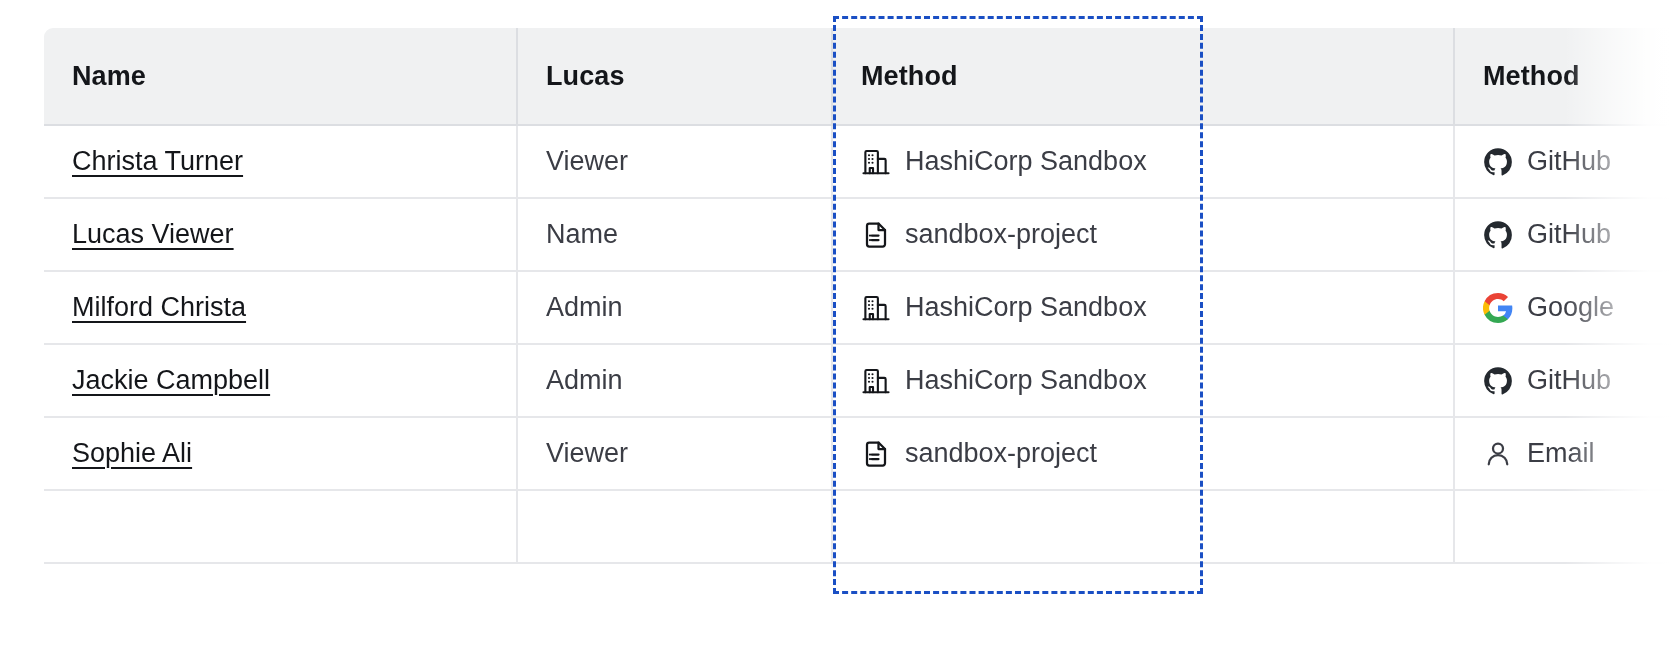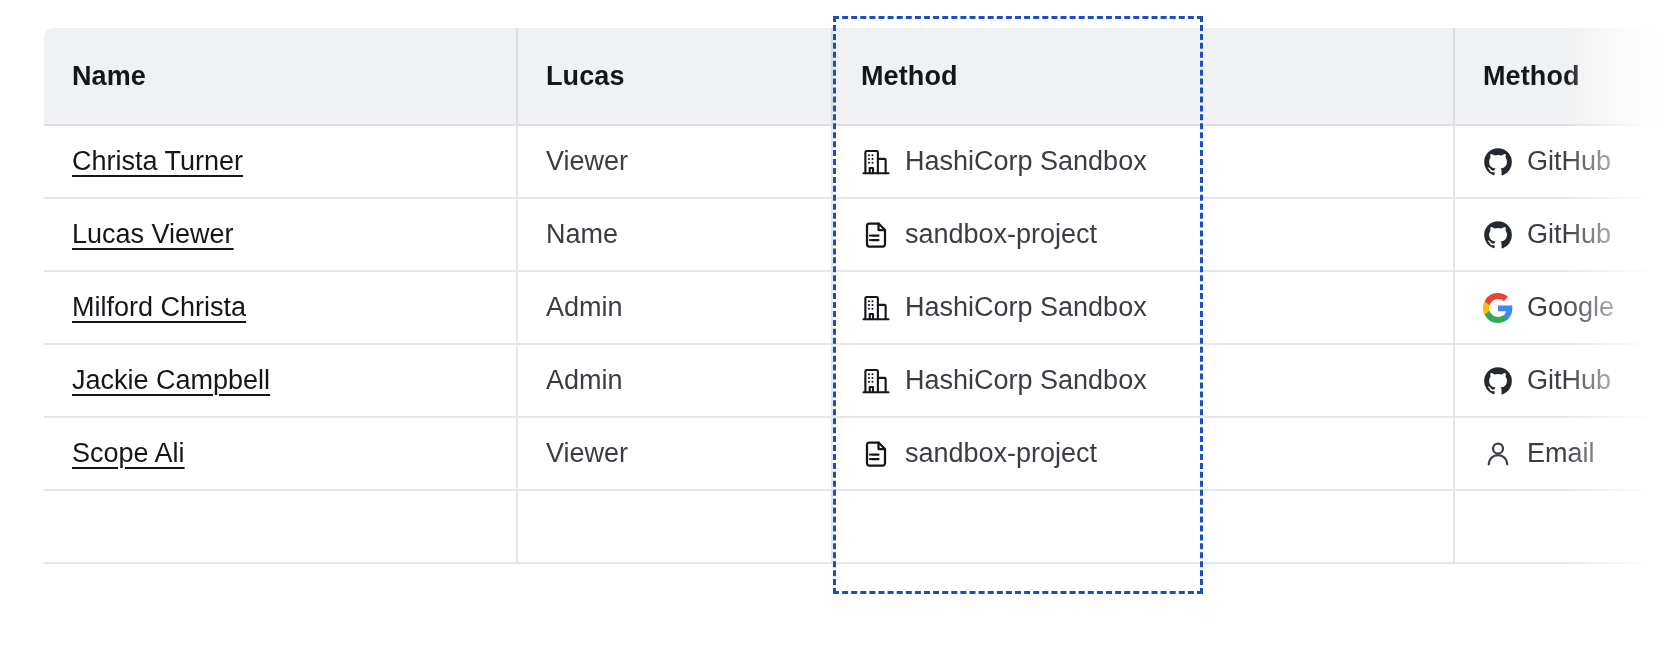--- a/index.html
+++ b/index.html
@@ -268,21 +268,21 @@
                 <span class="ico">
                   <svg width="30" height="30" viewBox="0 0 24 24" fill="#24292f">
                     <path d="M12 .9A11.1 11.1 0 0 0 .9 12a11.1 11.1 0 0 0 7.6 10.55c.55.1.75-.24.75-.53v-1.9c-3.1.67-3.75-1.32-3.75-1.32-.5-1.29-1.23-1.63-1.23-1.63-1.01-.7.08-.68.08-.68 1.12.08 1.7 1.15 1.7 1.15 1 1.7 2.6 1.21 3.24.93.1-.72.39-1.21.7-1.49-2.47-.28-5.07-1.24-5.07-5.5 0-1.22.43-2.21 1.14-2.99-.11-.28-.5-1.41.11-2.94 0 0 .94-.3 3.07 1.14a10.6 10.6 0 0 1 5.6 0c2.13-1.44 3.06-1.14 3.06-1.14.62 1.53.23 2.66.12 2.94.71.78 1.14 1.77 1.14 2.99 0 4.27-2.61 5.21-5.09 5.49.4.35.76 1.03.76 2.08v3.08c0 .3.2.64.76.53A11.1 11.1 0 0 0 23.1 12 11.1 11.1 0 0 0 12 .9z"></path>
                   </svg>
                 </span>
                 <span class="lbl">GitHub</span>
               </div>
             </td>
           </tr>
           <tr>
-            <td><span class="name-link">Scope Ali</span></td>
+            <td><span class="name-link">Sophie Ali</span></td>
             <td>Viewer</td>
             <td>
               <div class="cell-flex">
                 <span class="ico">
                   <svg width="30" height="30" viewBox="0 0 24 24" fill="none" stroke="#14161a" stroke-width="1.8" stroke-linecap="round" stroke-linejoin="round">
                     <path d="M14 2.8H6.6a1.8 1.8 0 0 0-1.8 1.8v14.8a1.8 1.8 0 0 0 1.8 1.8h10.8a1.8 1.8 0 0 0 1.8-1.8V8z"></path>
                     <path d="M14 2.8V8h5.2"></path>
                     <path d="M8.6 12.4h5.4M8.6 16h5.4"></path>
                     <path d="M7.2 12.4h.01M7.2 16h.01"></path>
                   </svg>

